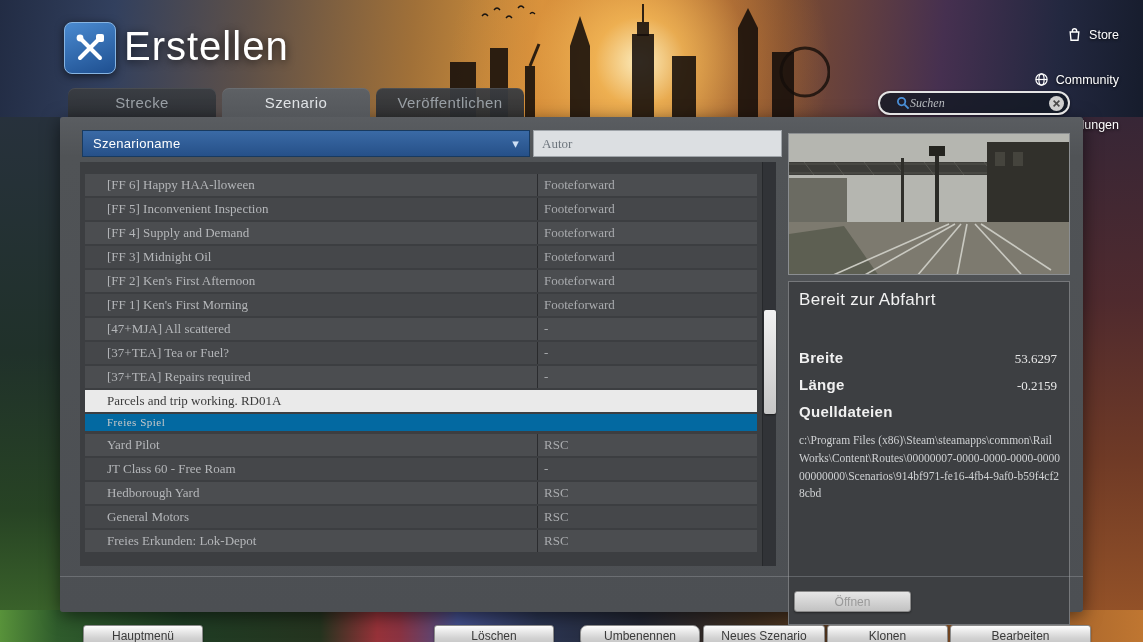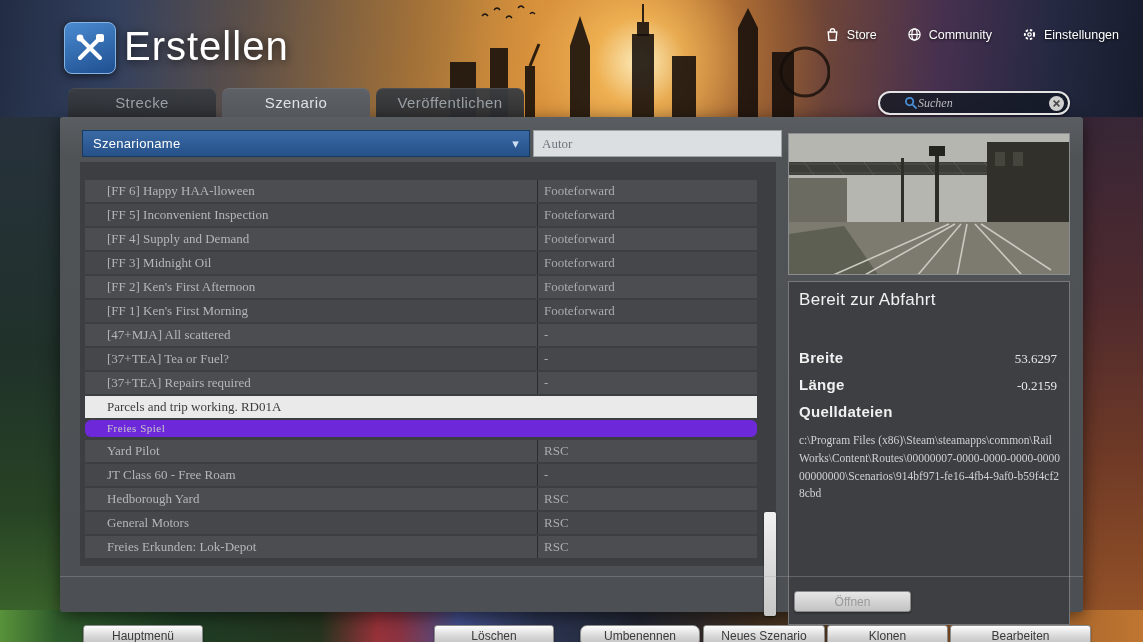--- a/index.html
+++ b/index.html
@@ -19,67 +19,67 @@
     background:linear-gradient(180deg,#372636,#4f2a2e 35%,#6f3a26 65%,#9a5628 100%); }
   .bg-bottom { position:absolute; left:0; top:610px; width:1143px; height:32px; z-index:0;
     background:linear-gradient(90deg,#58923a 0%, #2f5c2c 5%, #1f3d24 16%, #25341f 28%, #973239 33%, #8a3342 35%, #44508e 40%, #2b3552 47%, #222633 56%, #402f20 66%, #6d4423 78%, #a2602a 90%, #bf7631 100%); }
 
   
   .logo { position:absolute; left:64px; top:22px; width:52px; height:52px; z-index:2;
     background:linear-gradient(160deg,#4a8ad0,#1e4f90); border:1px solid #86b4e2; border-radius:8px;
     box-shadow:0 2px 8px rgba(0,0,0,.6); display:flex; align-items:center; justify-content:center; }
   .app-title { position:absolute; left:124px; top:24px; z-index:2; font-size:40px; font-weight:300;
     color:#ffffff; letter-spacing:1px; text-shadow:0 2px 8px rgba(0,0,0,.7); }
-  .top-menu { position:absolute; top:27px; right:24px; z-index:2; display:flex; gap:30px; align-items:flex-end; }
+  .top-menu { position:absolute; top:27px; right:24px; z-index:2; display:flex; gap:30px; align-items:flex-end;flex-direction:column; }
   .menu-item { display:flex; align-items:center; gap:7px; color:#ffffff; font-size:12.5px;
     text-shadow:0 1px 3px rgba(0,0,0,.8); cursor:default; }
 
   
   .tab { position:absolute; top:88px; height:29px; width:148px; z-index:1;
     border-radius:7px 7px 0 0; display:flex; align-items:center; justify-content:center;
     font-size:15px; letter-spacing:.4px; color:#9ba1a7;
     background:linear-gradient(180deg, rgba(58,61,66,.95), rgba(45,48,52,.95));
     box-shadow:inset 0 1px 0 rgba(255,255,255,.08); }
   .tab.t0 { left:68px; } .tab.t1 { left:222px; } .tab.t2 { left:376px; }
   .tab.active { background:linear-gradient(180deg,#5e6165,#54575b); color:#dfe2e5; z-index:3; }
 
   .search-box { position:absolute; left:878px; top:91px; width:192px; height:24px; z-index:3;
     border:2px solid #e4e4e4; border-radius:13px; background:rgba(18,24,34,.78);
-    display:flex; align-items:center; padding:0 3px 0 24px; box-shadow:0 1px 3px rgba(0,0,0,.5); }
+    display:flex; align-items:center; padding:0 3px 0 16px; box-shadow:0 1px 3px rgba(0,0,0,.5); }
   .search-box input { flex:1; min-width:0; background:transparent; border:none; outline:none;
     color:#d8d8d8; font:italic 12px "Liberation Serif", serif; }
   .search-box input::placeholder { color:#b9bcc0; }
 
   
   .panel { position:absolute; left:60px; top:117px; width:1023px; height:495px; z-index:2;
     background:linear-gradient(180deg,#5a5d61 0%, #505356 8%, #4c4f53 100%);
     border-radius:3px; box-shadow:0 4px 18px rgba(0,0,0,.55); }
 
   .dd-scenario { position:absolute; left:22px; top:13px; width:448px; height:27px;
     background:linear-gradient(180deg,#3a6aa6,#265088); border:1px solid #183a60;
     color:#fff; display:flex; align-items:center; padding:12px 10px; font-size:13px; letter-spacing:.3px; cursor:default; }
   .dd-scenario .chev { margin-left:auto; color:#cfe0f5; font-size:13px; }
   .autor-input { position:absolute; left:473px; top:13px; width:249px; height:27px;
     background:#dcdfe2; border:1px solid #9fa4a9; color:#636b73;
     font:13px "Liberation Serif", serif; padding:0 8px; outline:none; }
   .autor-input::placeholder { color:#6d757d; }
 
   .list-wrap { position:absolute; left:20px; top:45px; width:696px; height:404px;
-    background:#3c3e41; display:flex;align-items:center; }
+    background:#3c3e41; display:flex; }
   .rows { flex:1; padding:12px 5px 0 5px; overflow:hidden; }
   .row { height:22px; margin-bottom:2px; display:flex; background:#4b4d50; }
   .row.alt { background:#45474a; }
   .row .cell { font:13px "Liberation Serif", serif; line-height:22px; white-space:nowrap; overflow:hidden; }
   .row .name { width:452px; padding-left:22px; color:#b4b6b9; }
   .row .author { flex:1; padding-left:6px; border-left:1px solid rgba(18,18,20,.55); color:#a9abae; }
   .row.selected { background:#eaeaea; }
   .row.selected .name { color:#3c3c3c; }
   .row.selected .author { color:#8f9092; border-left-color:rgba(120,120,120,.5); }
-  .section-header { height:17px; margin:2px 0 3px 0; background:#6d28d9; color:#c9c9c9;
-    font:11px "Liberation Serif", serif; letter-spacing:.5px; line-height:17px; padding-left:22px;border-radius:6px; }
+  .section-header { height:17px; margin:2px 0 3px 0; background:#0369a1; color:#c9c9c9;
+    font:11px "Liberation Serif", serif; letter-spacing:.5px; line-height:17px; padding-left:22px; }
 
   .scroll-track { width:14px; position:relative; background:#313337; border-left:1px solid #26282b; }
   .scroll-thumb { position:absolute; left:1px; top:148px; width:12px; height:104px;
     background:linear-gradient(180deg,#f2f2f2,#c6c6c6); border-radius:2px; box-shadow:0 1px 2px rgba(0,0,0,.5); }
 
   
   .preview { position:absolute; left:728px; top:16px; width:282px; height:142px;
     border:1px solid #8b8e91; background:#9a9a94; overflow:hidden; }
   .details-box { position:absolute; left:728px; top:164px; width:282px; height:344px;
     background:#3d3f42; border:1px solid #76787b; }

